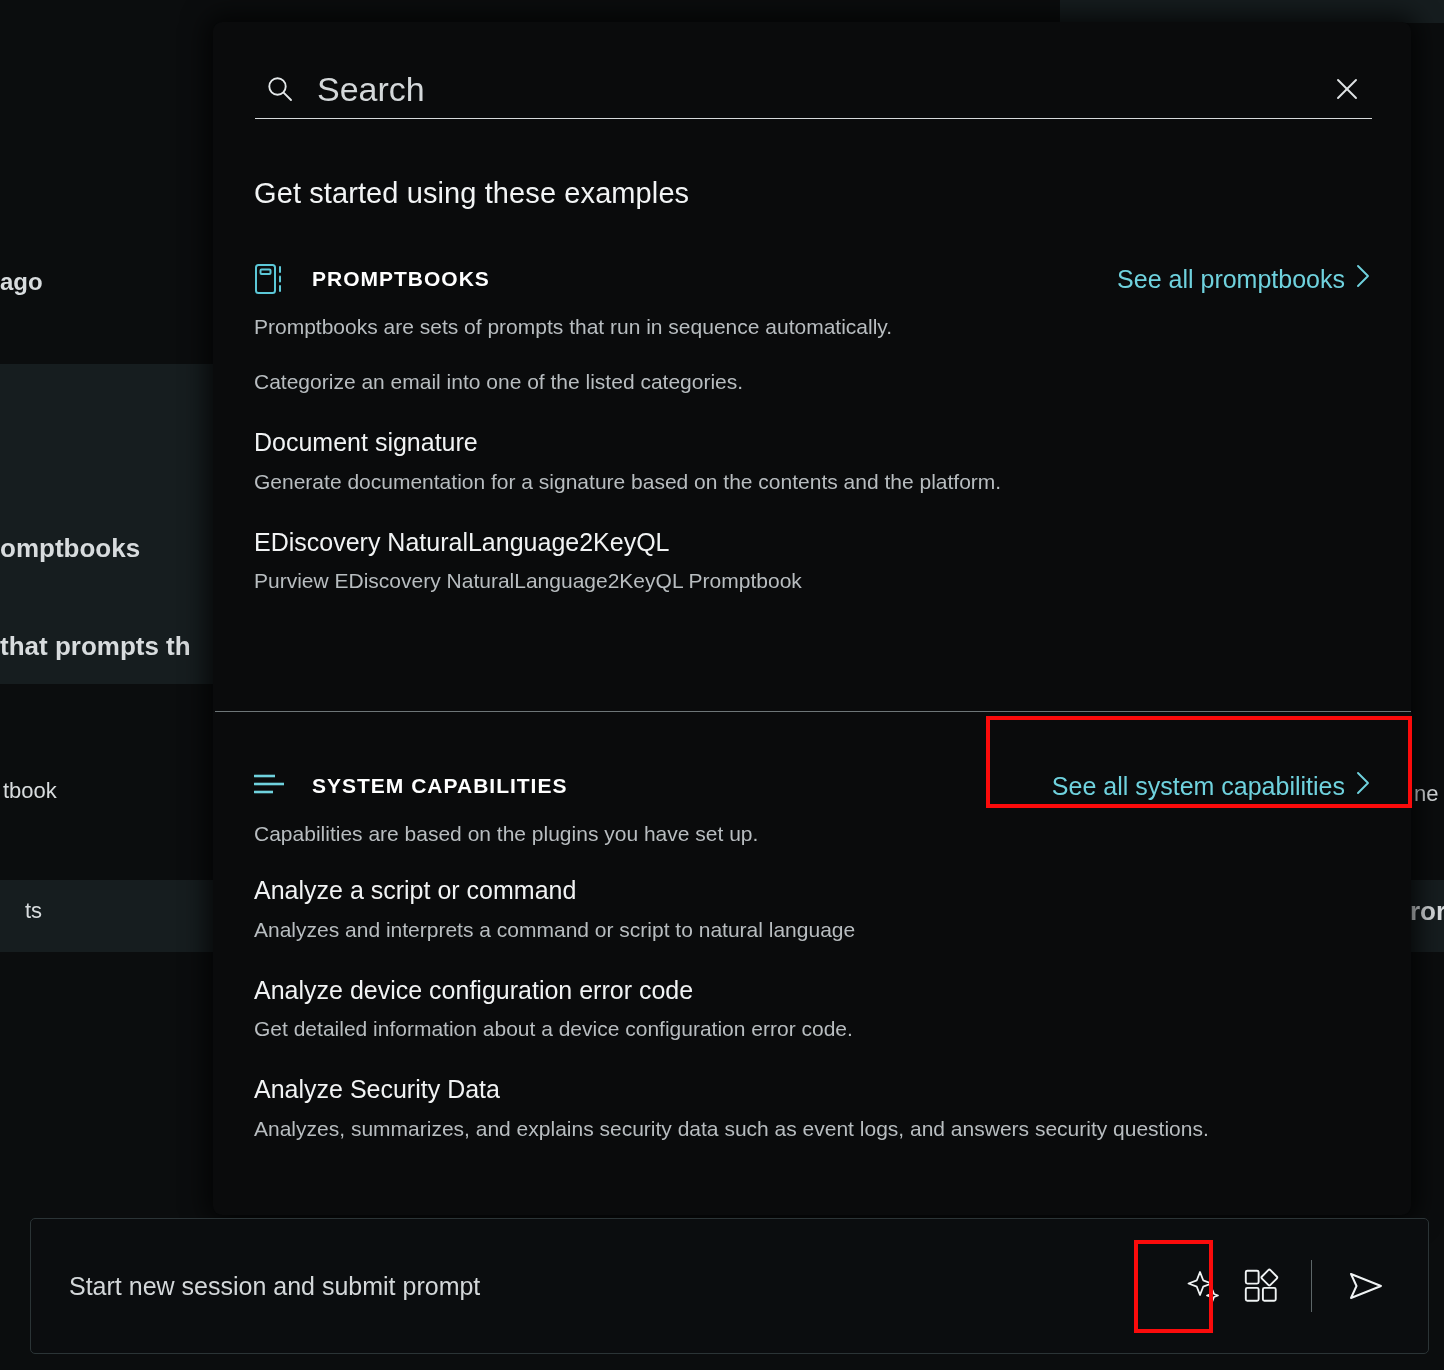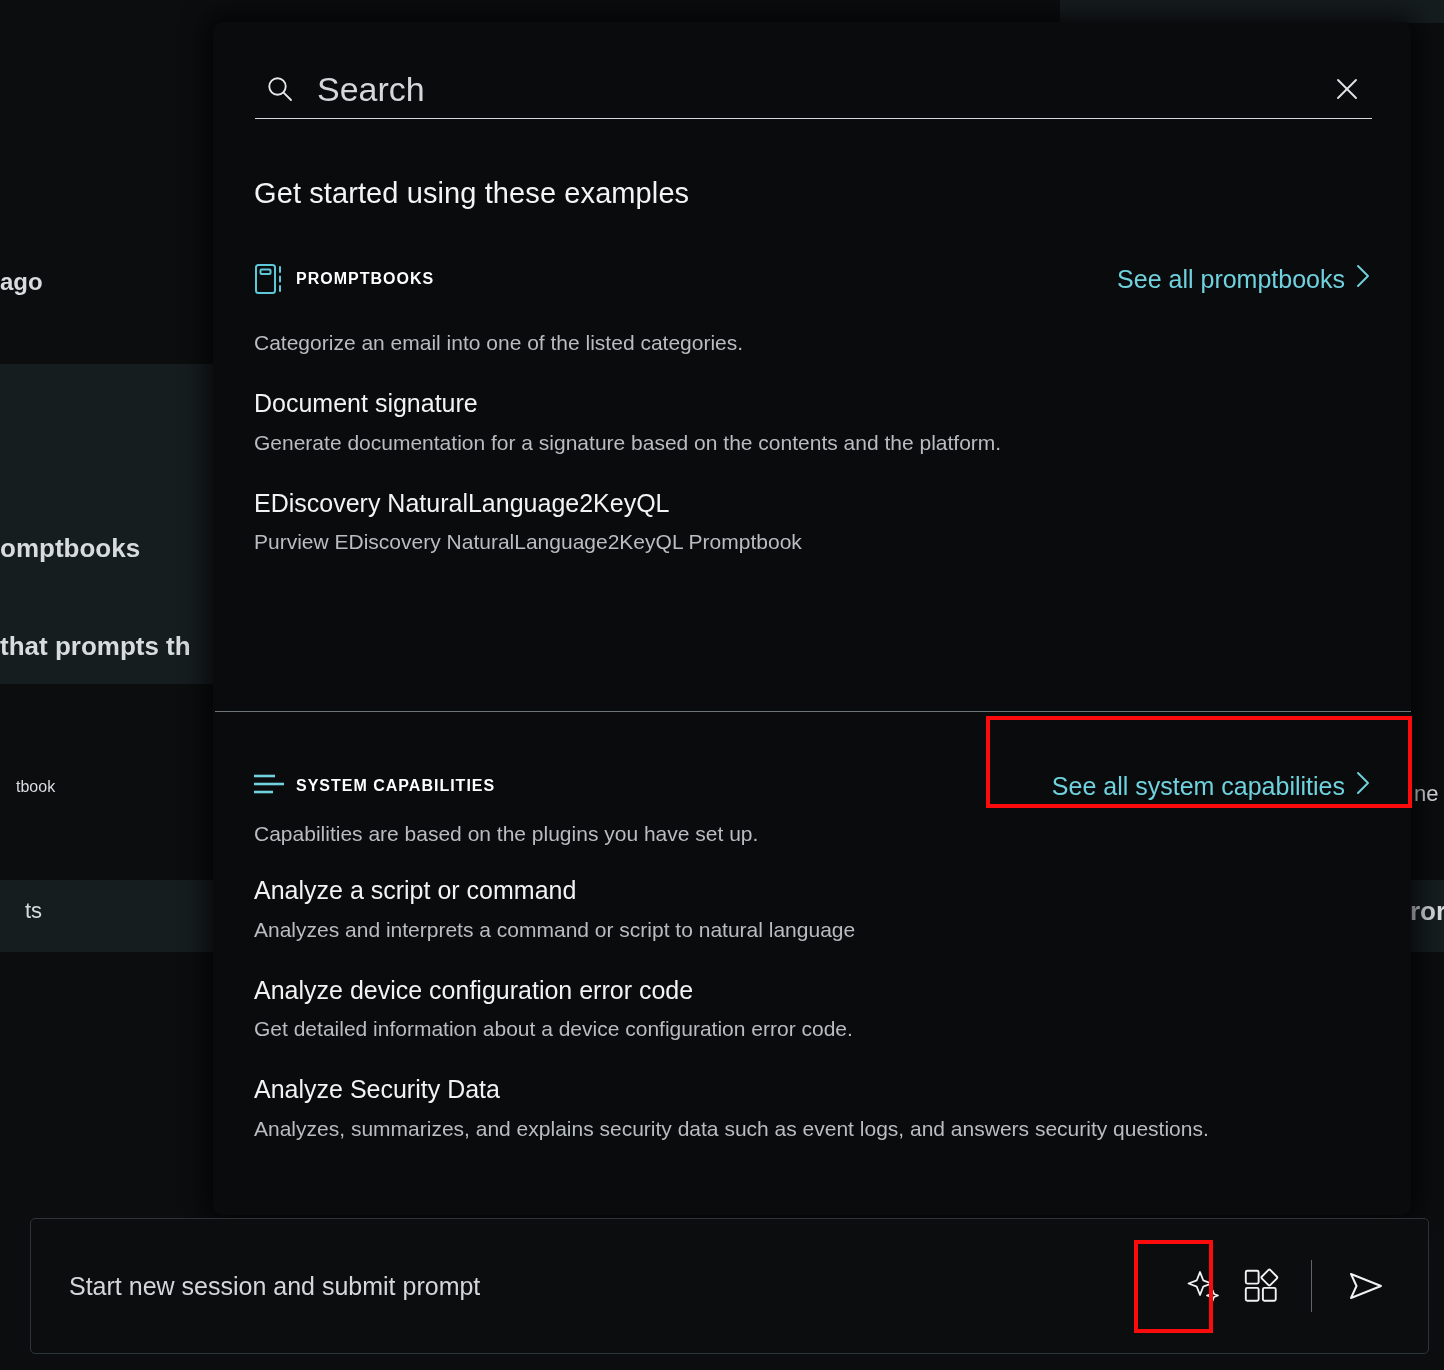--- a/index.html
+++ b/index.html
@@ -77,22 +77,22 @@
   
   .section { position: absolute; left: 0; width: 100%; }
   .sec-head {
     position: relative;
     height: 42px;
     display: flex;
     align-items: center;
   }
   .sec-icon { width: 34px; height: 34px; margin-left: 40px; flex: 0 0 auto; }
   .sec-title {
-    margin-left: 9px;
-    font-size: 16px;
+    margin-left: 25px;
+    font-size: 21px;
     font-weight: 700;
     letter-spacing: 1.0px;
     color: #ffffff;
   }
   .see-all {
     position: absolute;
     right: 40px; top: 50%;
     transform: translateY(-50%);
     display: flex; align-items: center; gap: 10px;
     color: #6fd2de;
@@ -166,21 +166,21 @@
     <div id="bg-cards">
         <div class="bg-card" style="left: 0px; top: 364px; width: 215px; height: 320px;"></div>
         <div class="bg-card" style="left: 0px; top: 880px; width: 215px; height: 72px;"></div>
         <div class="bg-card" style="left: 1390px; top: 880px; width: 54px; height: 72px;"></div>
         <div class="bg-card" style="left: 1060px; top: 0px; width: 384px; height: 23px;"></div>
       </div>
     <div id="bg-texts">
         <div class="bg-text" style="left: 0px; top: 268px; font-size: 24px; font-weight: 700;">ago</div>
         <div class="bg-text" style="left: 0px; top: 533px; font-size: 26px; font-weight: 700;">omptbooks</div>
         <div class="bg-text" style="left: 0px; top: 631px; font-size: 26px; font-weight: 700;">that prompts th</div>
-        <div class="bg-text" style="left: 16px; top: 778px; font-size: 16px; font-weight: 400;">tbook</div>
+        <div class="bg-text" style="left: 3px; top: 778px; font-size: 22px; font-weight: 400;">tbook</div>
         <div class="bg-text" style="left: 0px; top: 898px; font-size: 22px; font-weight: 400; padding-left: 25px;">ts</div>
         <div class="bg-text" style="left: 1414px; top: 781px; font-size: 22px; font-weight: 400;">ne</div>
         <div class="bg-text" style="left: 1410px; top: 896px; font-size: 26px; font-weight: 700;">ror</div>
       </div>
   </div>
 
   <div class="panel">
 
     <div class="search-row">
       <span class="search-icon">
@@ -215,20 +215,21 @@
         <span class="sec-title">PROMPTBOOKS</span>
         <span class="see-all">
           <span>See all promptbooks</span>
           <span class="chev">
             <svg viewBox="0 0 16 26" width="16" height="26" fill="none" stroke="#6fd2de" stroke-width="1.9" stroke-linecap="round" stroke-linejoin="round">
               <polyline points="3,3 13,13 3,23"></polyline>
             </svg>
           </span>
         </span>
       </div>
+      <div class="sec-sub">Promptbooks are sets of prompts that run in sequence automatically.</div>
 
       <div class="item" style="margin-top:31px;">
         <div class="item-desc">Categorize an email into one of the listed categories.</div>
       </div>
       <div class="item" style="margin-top:36px;">
         <div class="item-title">Document signature</div>
         <div class="item-desc">Generate documentation for a signature based on the contents and the platform.</div>
       </div>
       <div class="item" style="margin-top:36px;">
         <div class="item-title">EDiscovery NaturalLanguage2KeyQL</div>

